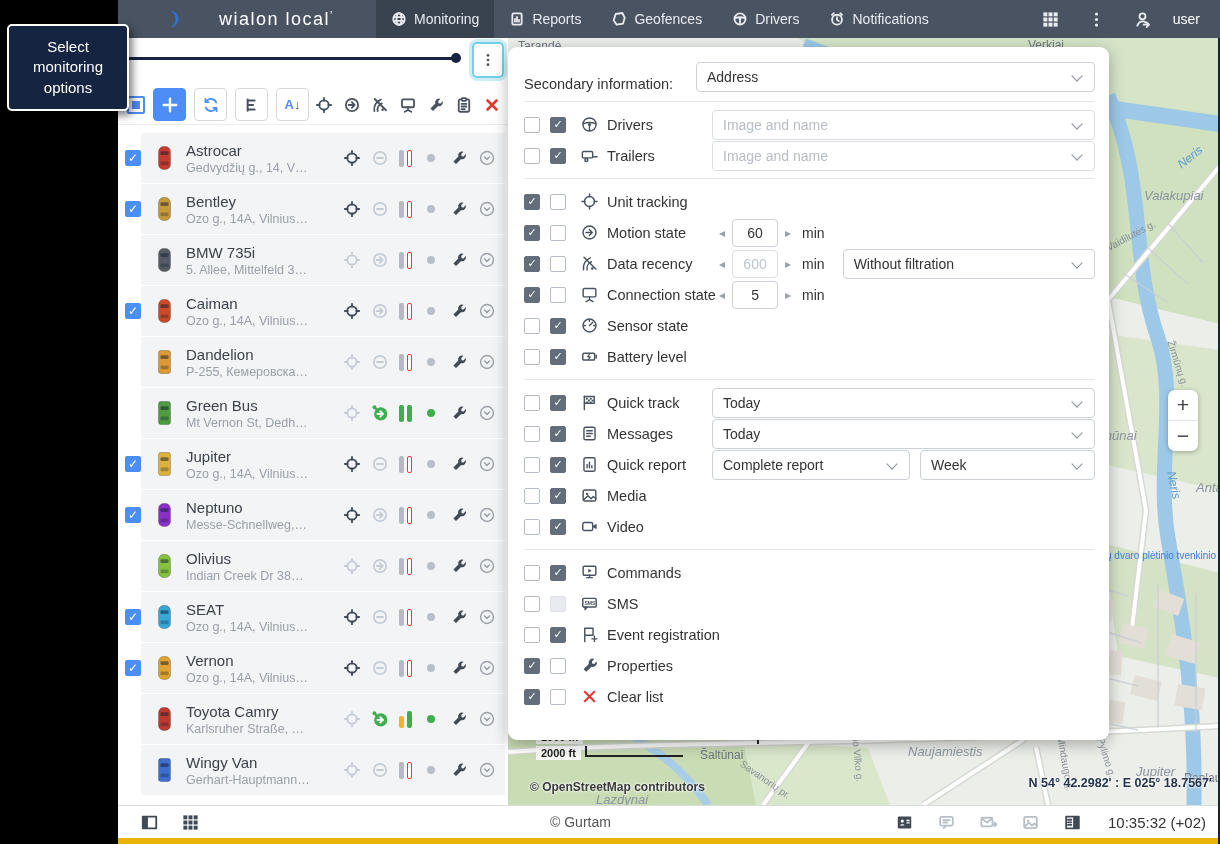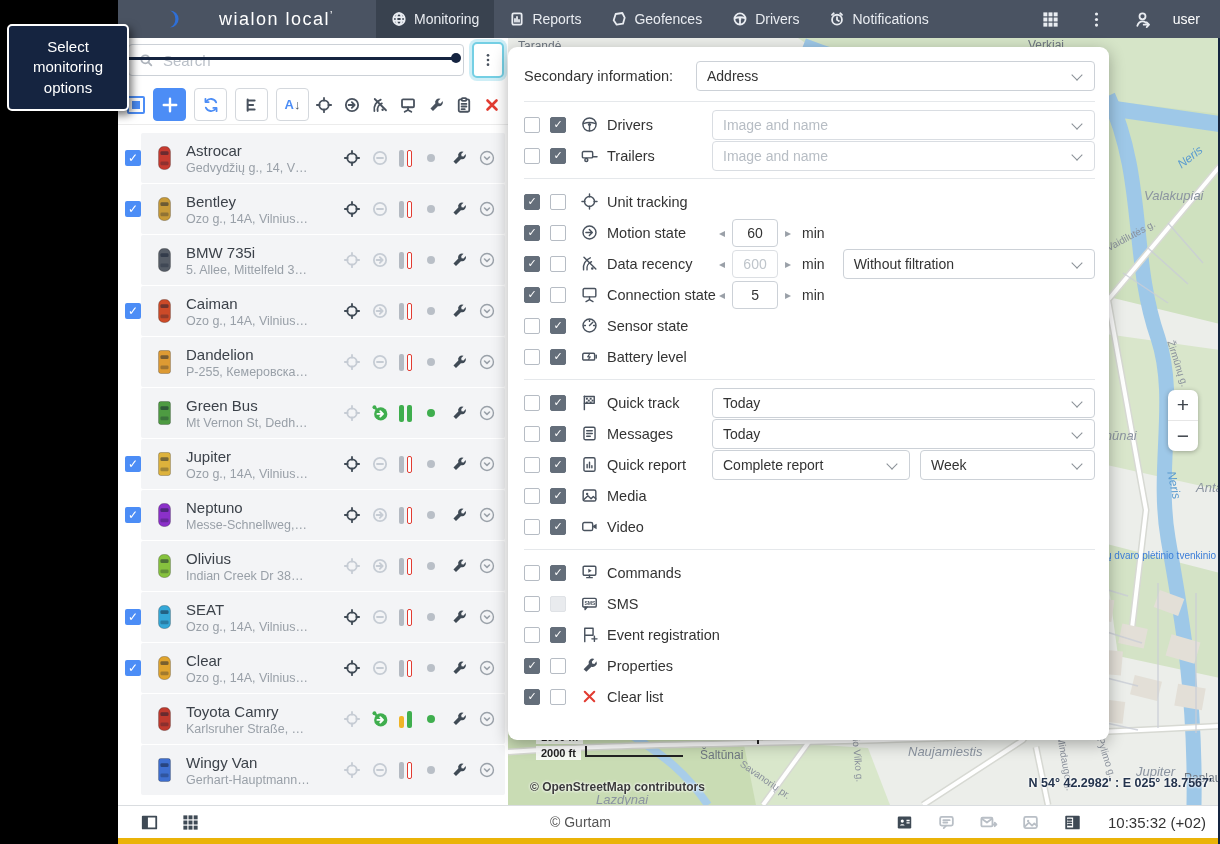--- a/index.html
+++ b/index.html
@@ -79,21 +79,21 @@
   .map-zoom .zb:first-child{border-bottom:1px solid #e6e6e6;}
   .scale{position:absolute;left:28px;top:692px;font-size:11px;color:#222;}
   .scale .sbox{display:inline-block;background:rgba(255,255,255,.85);padding:1px 5px;font-weight:bold;}
   .scale .l1{border-right:2px solid #222;border-top:2px solid #222;width:170px;height:9px;margin-left:4px;}
   .scale .l2{border-left:2px solid #222;border-bottom:2px solid #222;width:96px;height:9px;margin-left:4px;}
   .attribution{position:absolute;left:22px;top:742px;font-size:12px;font-weight:bold;color:#3a3a3a;text-shadow:0 0 3px #fff,0 0 3px #fff;}
   .coords{position:absolute;right:8px;top:738px;font-size:12.5px;font-weight:bold;color:#24344d;text-shadow:0 0 3px #fff,0 0 3px #fff;}
 
   
   .options-panel{position:absolute;left:508px;top:47px;width:601px;height:693px;background:#fff;border-radius:9px;box-shadow:0 4px 16px rgba(0,0,0,.3);padding:13px 14px 8px 16px;box-sizing:border-box;z-index:30;}
-  .p-header{display:flex;align-items:center;height:32px;margin-bottom:8px;}
+  .p-header{display:flex;align-items:flex-end;height:32px;margin-bottom:8px;}
   .p-header-label{width:172px;font-size:14.5px;color:#333;flex:none;}
   .p-select{flex:1;height:30px;border:1px solid #ccd1d7;border-radius:4px;display:flex;align-items:center;padding:0 30px 0 10px;font-size:14px;color:#333;position:relative;background:#fff;box-sizing:border-box;overflow:hidden;white-space:nowrap;}
   .p-select::after{content:"";position:absolute;right:13px;top:9px;width:7px;height:7px;border-right:1.7px solid #8a9097;border-bottom:1.7px solid #8a9097;transform:rotate(45deg);}
   .p-select.disabled{color:#b7bdc4;border-color:#d9dde2;}
   .p-divider{height:1px;background:#e5e8eb;margin:9px 0;}
   .p-row{display:flex;align-items:center;height:27px;margin-bottom:4px;}
   .p-left{display:flex;align-items:center;width:188px;flex:none;}
   .pcb{width:14px;height:14px;border:1px solid #b6bcc4;border-radius:2px;background:#fff;margin-right:10px;flex:none;display:flex;align-items:center;justify-content:center;font-size:11px;color:#fff;line-height:1;box-sizing:content-box;}
   .pcb.checked{background:#646e7a;border-color:#646e7a;}
   .pcb.disabled{background:#e9ebee;border-color:#dfe2e6;}
@@ -528,29 +528,20 @@
               </svg>
             </span>
             <span class="p-label">Clear list</span>
           </div>
           <div class="p-ctrl"></div>
         </div>
       </div>
   </div>
 
   <div class="sidebar">
-    <div class="search-box">
-      <span class="i">
-          <svg viewBox="0 0 24 24" fill="none" stroke="currentColor" stroke-width="1.8" stroke-linecap="round" stroke-linejoin="round">
-            <circle cx="11" cy="11" r="6"></circle>
-            <path d="M15.6 15.6L20 20"></path>
-          </svg>
-        </span>
-      <input placeholder="Search" style="">
-    </div>
     <div class="kebab-btn">
       <span class="i">
           <svg viewBox="0 0 24 24" fill="none" stroke="currentColor" stroke-width="1.8" stroke-linecap="round" stroke-linejoin="round">
             <g fill="currentColor" stroke="none">
               <circle cx="12" cy="5" r="2"></circle>
               <circle cx="12" cy="12" r="2"></circle>
               <circle cx="12" cy="19" r="2"></circle>
             </g>
           </svg>
         </span>
@@ -1092,21 +1083,21 @@
           <div class="unit-cb">✓</div>
           <div class="unit-card">
             <span class="unit-car">
               <svg viewBox="0 0 20 30">
                 <rect x="3" y="1.5" width="14" height="27" rx="6" fill="#e0a42e" stroke="rgba(0,0,0,.28)"></rect>
                 <rect x="5.2" y="7" width="9.6" height="4.6" rx="1.6" fill="rgba(18,28,48,.5)"></rect>
                 <rect x="5.2" y="19" width="9.6" height="4.6" rx="1.6" fill="rgba(18,28,48,.3)"></rect>
               </svg>
             </span>
             <div class="unit-text">
-              <div class="unit-name">Clear</div>
+              <div class="unit-name">Vernon</div>
               <div class="unit-addr">Ozo g., 14A, Vilnius, Li...</div>
             </div>
             <div class="unit-icons">
               <span class="i ic-dark">
                 <svg viewBox="0 0 24 24" fill="none" stroke="currentColor" stroke-width="1.8" stroke-linecap="round" stroke-linejoin="round">
                   <circle cx="12" cy="12" r="6.3"></circle>
                   <path d="M12 2.5v3.7M12 17.8v3.7M2.5 12h3.7M17.8 12h3.7"></path>
                 </svg>
               </span>
               <span class="i ic-light">

